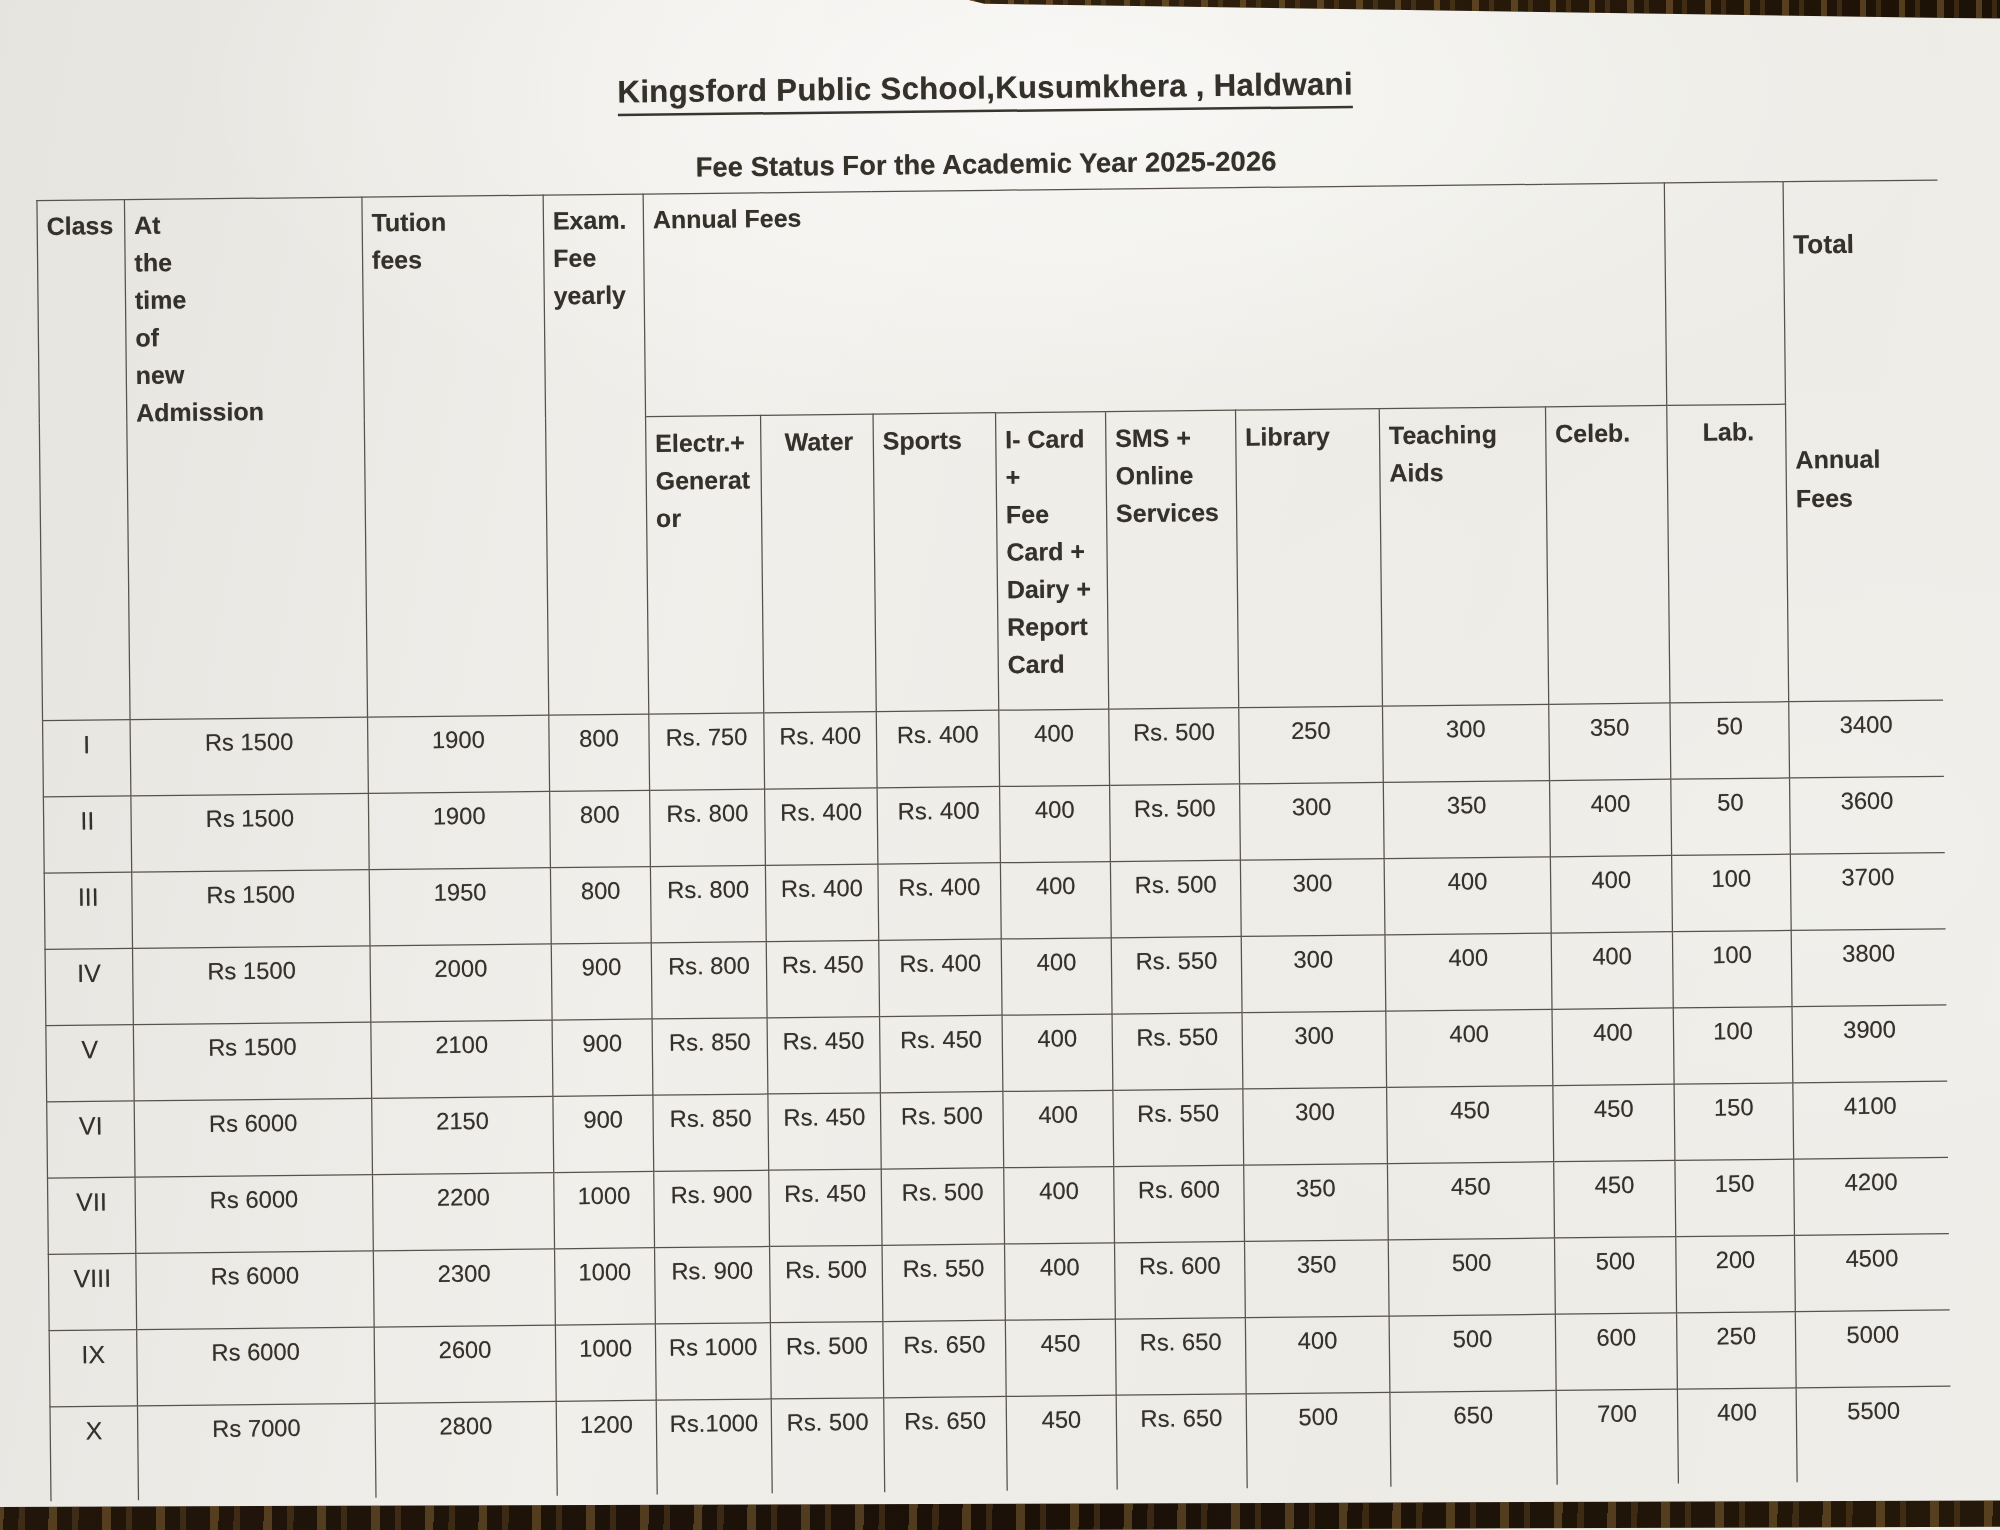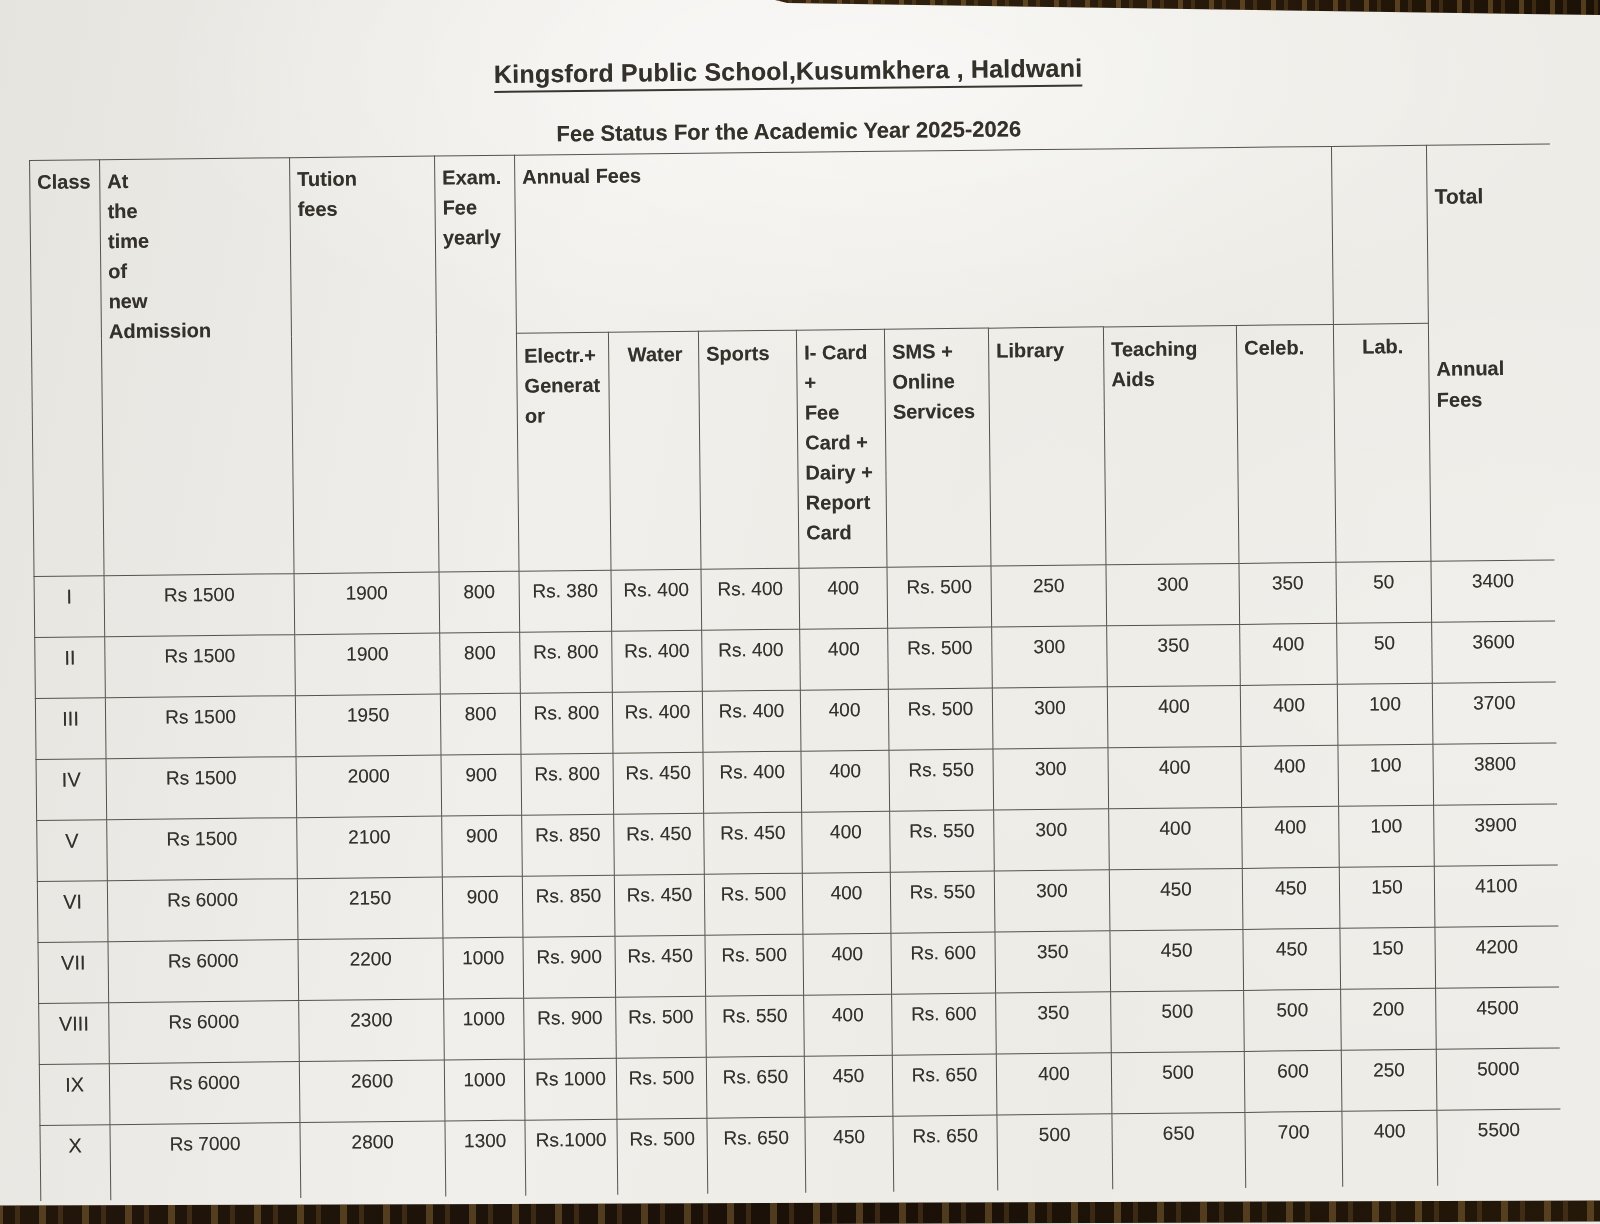--- a/index.html
+++ b/index.html
@@ -161,21 +161,21 @@
           <th class="sub-7">Celeb.</th>
           <th class="sub-8">Lab.</th>
         </tr>
       </thead>
       <tbody id="tbody">
           <tr>
             <td>I</td>
             <td>Rs 1500</td>
             <td>1900</td>
             <td>800</td>
-            <td>Rs. 380</td>
+            <td>Rs. 750</td>
             <td>Rs. 400</td>
             <td>Rs. 400</td>
             <td>400</td>
             <td>Rs. 500</td>
             <td>250</td>
             <td>300</td>
             <td>350</td>
             <td>50</td>
             <td class="last-col">3400</td>
           </tr>
@@ -304,21 +304,21 @@
             <td>400</td>
             <td>500</td>
             <td>600</td>
             <td>250</td>
             <td class="last-col">5000</td>
           </tr>
           <tr>
             <td>X</td>
             <td>Rs 7000</td>
             <td>2800</td>
-            <td>1300</td>
+            <td>1200</td>
             <td>Rs.1000</td>
             <td>Rs. 500</td>
             <td>Rs. 650</td>
             <td>450</td>
             <td>Rs. 650</td>
             <td>500</td>
             <td>650</td>
             <td>700</td>
             <td>400</td>
             <td class="last-col">5500</td>

